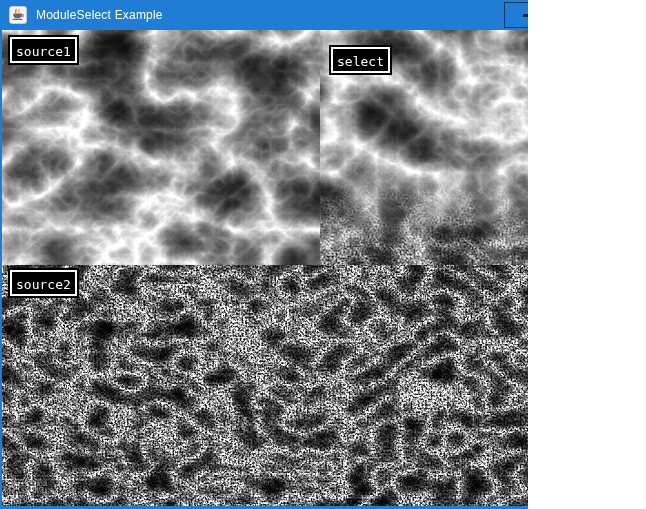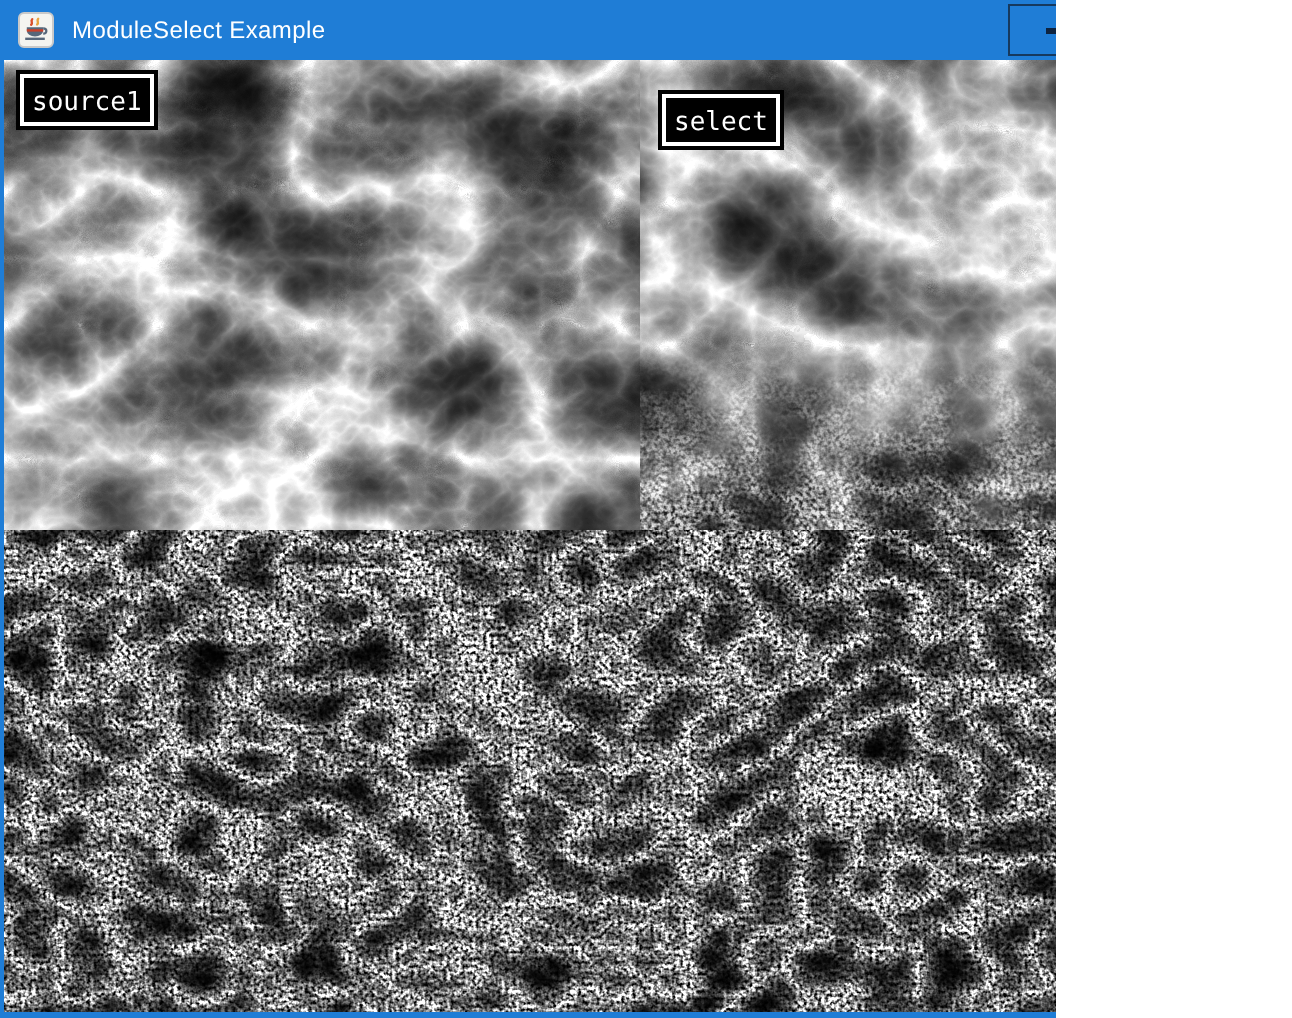--- a/index.html
+++ b/index.html
@@ -213,15 +213,16 @@
       <rect x="0" y="0" width="642" height="476" fill="#333333" filter="url(#fSmoothA)"></rect>
       <rect x="0" y="0" width="642" height="476" fill="#333333" filter="url(#fGrainB)" mask="url(#mFade)"></rect>
 
       <rect x="0" y="0" width="318" height="235" fill="#333333" filter="url(#fSmoothB)"></rect>
 
       <rect x="0" y="235" width="642" height="241" fill="#222222" filter="url(#fGrainA)"></rect>
     </svg>
 
     <span class="img-label lbl-source1">source1</span>
     <span class="img-label lbl-select">select</span>
+    <span class="img-label lbl-source2">source2</span>
   </div>
 
 </div>
 
 </body></html>

